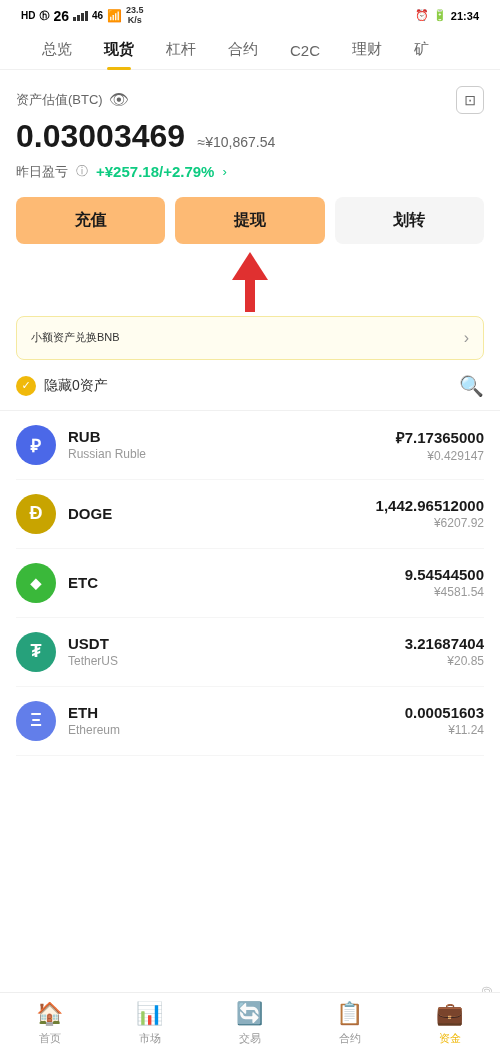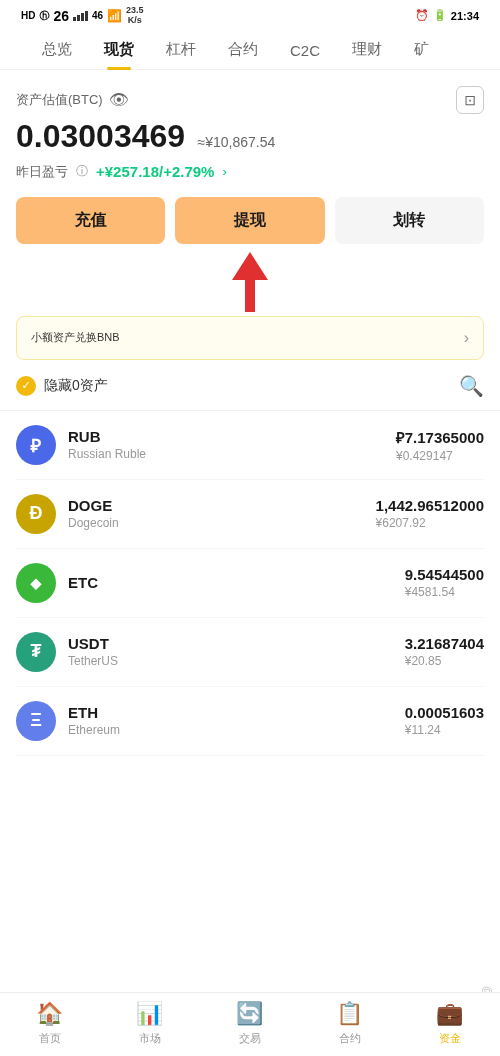--- a/index.html
+++ b/index.html
@@ -237,21 +237,21 @@
     }
     .coin-rub { background: #4b68e8; }
     .coin-doge { background: #c8a400; }
     .coin-etc { background: #3ab83a; }
     .coin-usdt { background: #26a17b; }
     .coin-eth { background: #627eea; }
 
     .coin-info { flex: 1; }
     .coin-name { font-size: 15px; font-weight: 600; color: #1a1a1a; }
     .coin-fullname { font-size: 12px; color: #999; margin-top: 2px; }
-    .coin-balance { text-align: left; }
+    .coin-balance { text-align: right; }
     .coin-amount { font-size: 15px; font-weight: 600; color: #1a1a1a; }
     .coin-cny { font-size: 12px; color: #999; margin-top: 2px; }
 
     
     .bottom-nav {
       position: fixed;
       bottom: 0;
       width: 500px;
       background: #fff;
       border-top: 1px solid #eee;
@@ -381,21 +381,20 @@
       <div class="coin-balance">
         <div class="coin-amount">₽7.17365000</div>
         <div class="coin-cny">¥0.429147</div>
       </div>
     </div>
 
     <div class="asset-item">
       <div class="coin-icon coin-doge">Ð</div>
       <div class="coin-info">
         <div class="coin-name">DOGE</div>
-        <div class="coin-fullname">Dogecoin</div>
       </div>
       <div class="coin-balance">
         <div class="coin-amount">1,442.96512000</div>
         <div class="coin-cny">¥6207.92</div>
       </div>
     </div>
 
     <div class="asset-item">
       <div class="coin-icon coin-etc" style="font-size:14px;">◆</div>
       <div class="coin-info">

